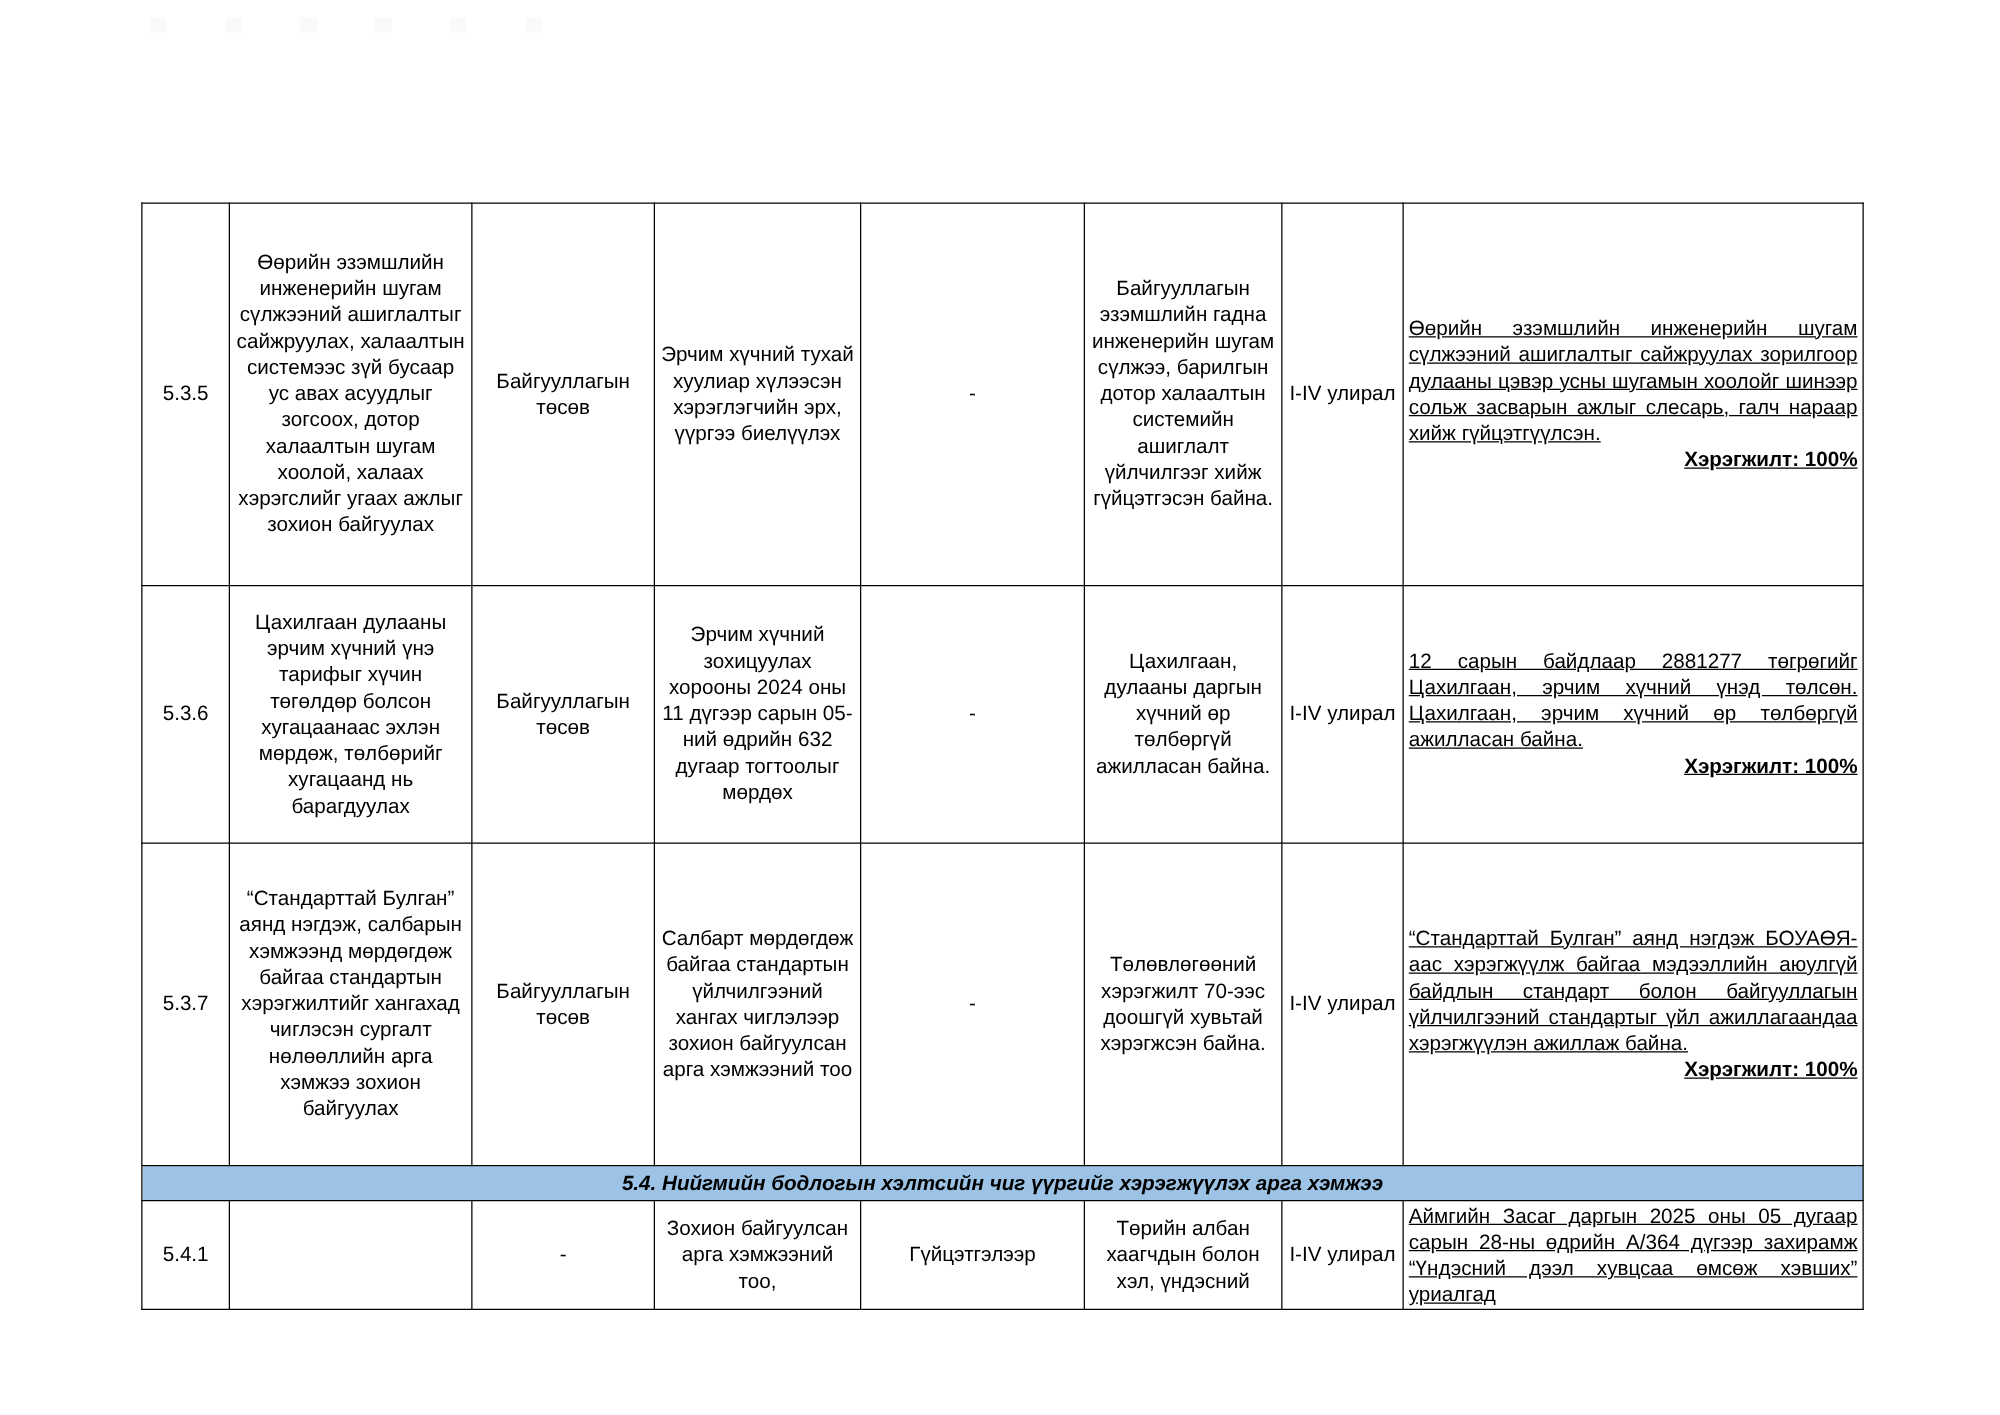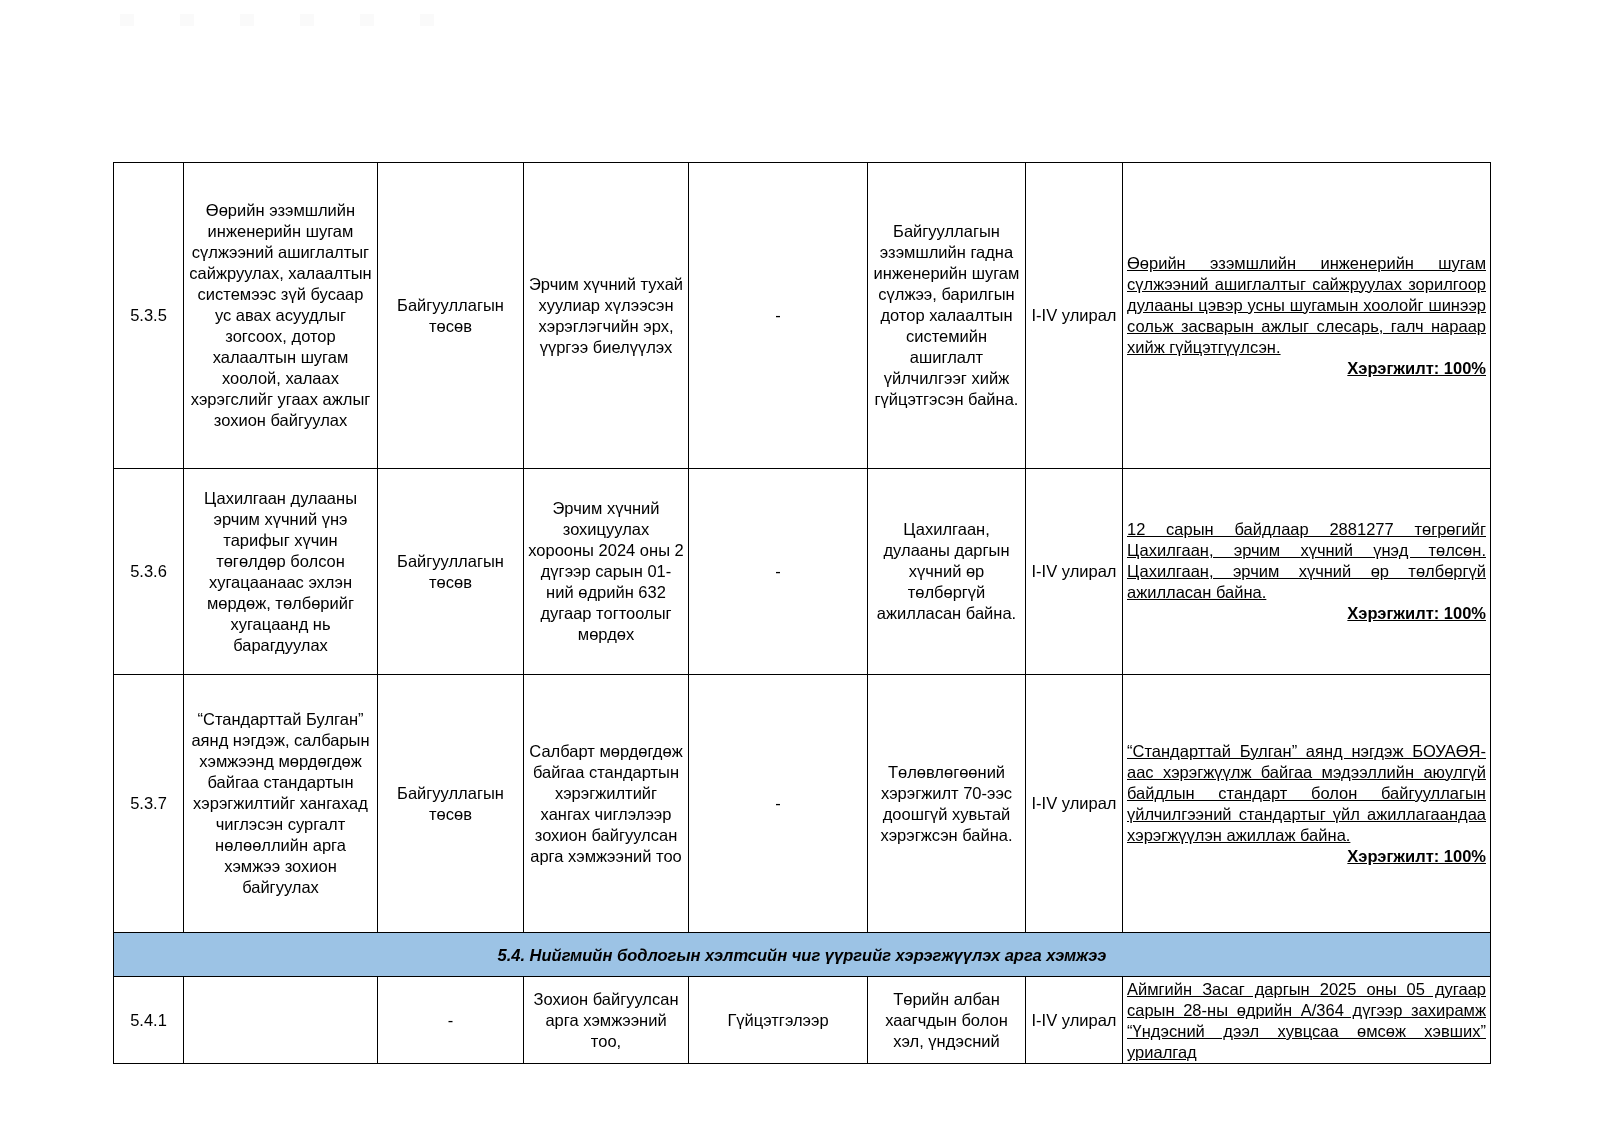--- a/index.html
+++ b/index.html
@@ -43,21 +43,21 @@
     border: 1px solid #000000;
     vertical-align: middle;
     text-align: center;
     padding: 14px 4px;
     overflow: hidden;
     word-wrap: break-word;
   }
   tr.r-535 { height: 306px; }
   tr.r-536 { height: 206px; }
   tr.r-537 { height: 258px; }
-  tr.r-sec { height: 44px; }
+  tr.r-sec { height: 28px; }
   tr.r-541 { height: 82px; }
   td.impl {
     text-align: justify;
     padding: 4px 12px;
     text-decoration: underline;
   }
   td.impl .impl-text {
     display: block;
     text-align: justify;
   }
@@ -108,35 +108,35 @@
         <td class="impl">
           <span class="impl-text">Өөрийн эзэмшлийн инженерийн шугам сүлжээний ашиглалтыг сайжруулах зорилгоор дулааны цэвэр усны шугамын хоолойг шинээр сольж засварын ажлыг слесарь, галч нараар хийж гүйцэтгүүлсэн.</span>
           <span class="impl-score">Хэрэгжилт: 100%</span>
         </td>
       </tr>
 
       <tr class="r-536">
         <td>5.3.6</td>
         <td>Цахилгаан дулааны эрчим хүчний үнэ тарифыг хүчин төгөлдөр болсон хугацаанаас эхлэн мөрдөж, төлбөрийг хугацаанд нь барагдуулах</td>
         <td>Байгууллагын төсөв</td>
-        <td>Эрчим хүчний зохицуулах хорооны 2024 оны 2 дүгээр сарын 01-ний өдрийн 632 дугаар тогтоолыг мөрдөх</td>
+        <td>Эрчим хүчний зохицуулах хорооны 2024 оны 11 дүгээр сарын 05-ний өдрийн 632 дугаар тогтоолыг мөрдөх</td>
         <td>-</td>
         <td>Цахилгаан, дулааны даргын хүчний өр төлбөргүй ажилласан байна.</td>
         <td>I-IV улирал</td>
         <td class="impl">
           <span class="impl-text">12 сарын байдлаар 2881277 төгрөгийг Цахилгаан, эрчим хүчний үнэд төлсөн. Цахилгаан, эрчим хүчний өр төлбөргүй ажилласан байна.</span>
           <span class="impl-score">Хэрэгжилт: 100%</span>
         </td>
       </tr>
 
       <tr class="r-537">
         <td>5.3.7</td>
         <td>“Стандарттай Булган” аянд нэгдэж, салбарын хэмжээнд мөрдөгдөж байгаа стандартын хэрэгжилтийг хангахад чиглэсэн сургалт нөлөөллийн арга хэмжээ зохион байгуулах</td>
         <td>Байгууллагын төсөв</td>
-        <td>Салбарт мөрдөгдөж байгаа стандартын хэрэгжилтийг хангах чиглэлээр зохион байгуулсан арга хэмжээний тоо</td>
+        <td>Салбарт мөрдөгдөж байгаа стандартын үйлчилгээний хангах чиглэлээр зохион байгуулсан арга хэмжээний тоо</td>
         <td>-</td>
         <td>Төлөвлөгөөний хэрэгжилт 70-ээс доошгүй хувьтай хэрэгжсэн байна.</td>
         <td>I-IV улирал</td>
         <td class="impl">
           <span class="impl-text">“Стандарттай Булган” аянд нэгдэж БОУАӨЯ-аас хэрэгжүүлж байгаа мэдээллийн аюулгүй байдлын стандарт болон байгууллагын үйлчилгээний стандартыг үйл ажиллагаандаа хэрэгжүүлэн ажиллаж байна.</span>
           <span class="impl-score">Хэрэгжилт: 100%</span>
         </td>
       </tr>
 
       <tr class="r-sec">

